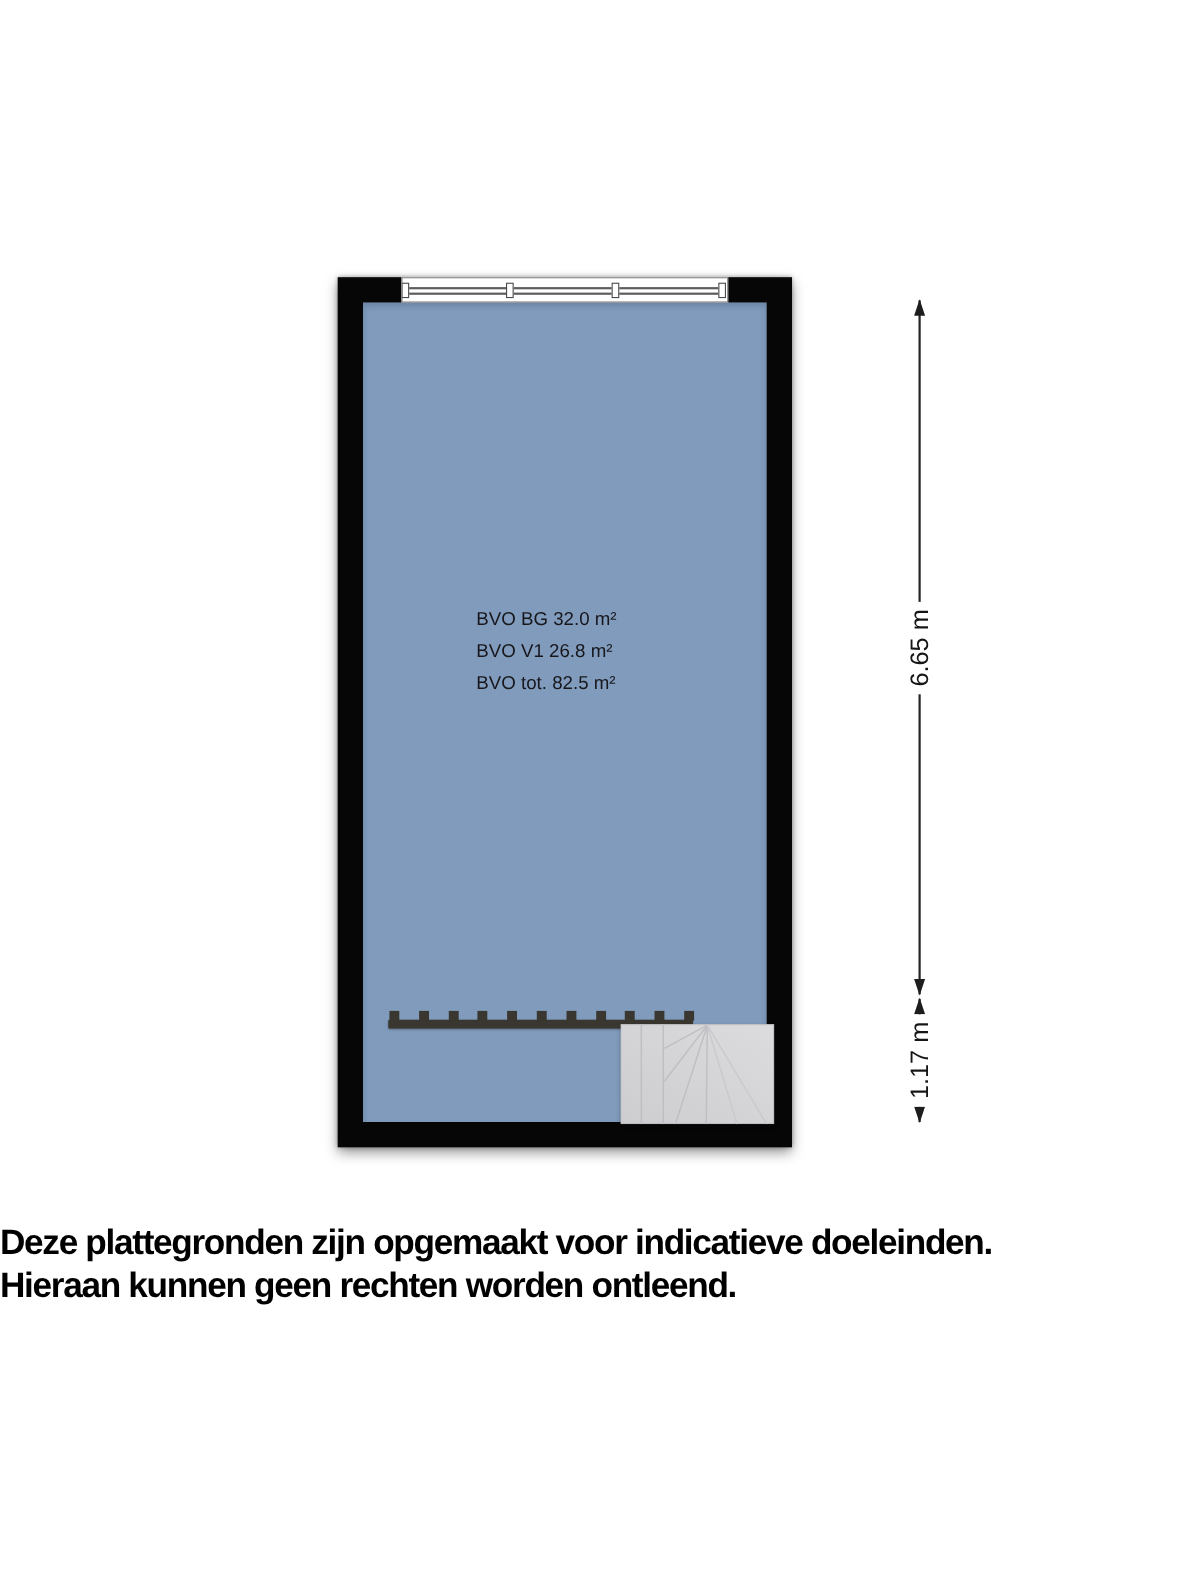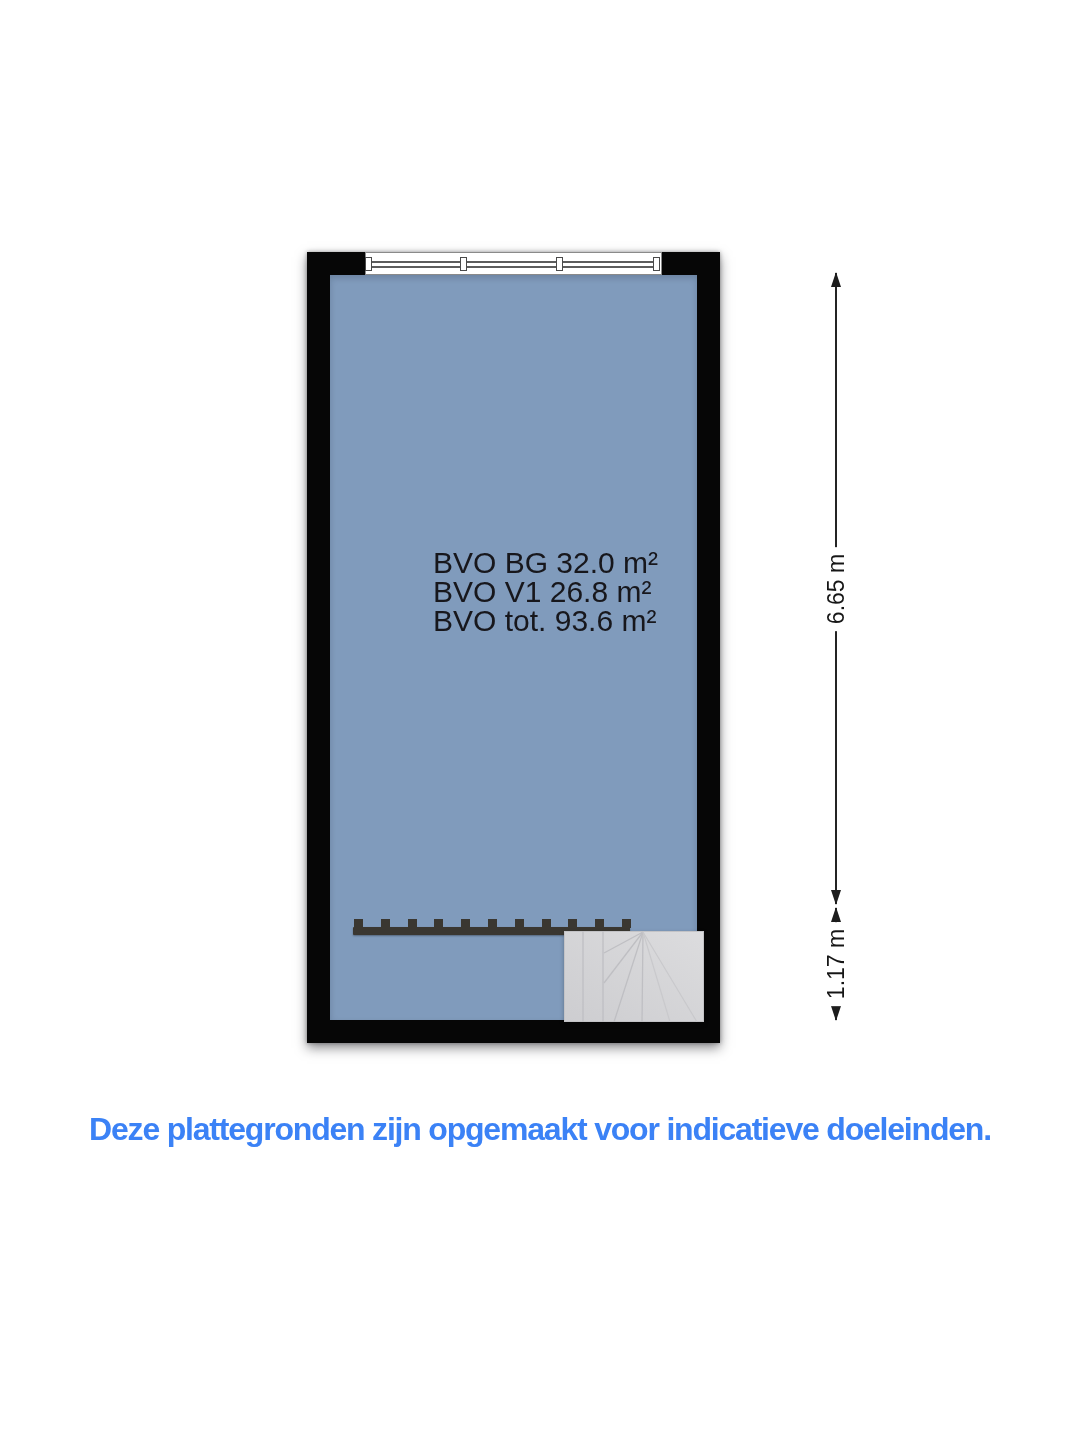--- a/index.html
+++ b/index.html
@@ -51,21 +51,21 @@
 
   
   .stair {
     position:absolute; left:234px; top:656px;
     filter:drop-shadow(0 2px 2px rgba(0,0,0,.28));
   }
 
   
   .room-labels {
     position:absolute; left:433px; top:548px;
-    font-size:30px; line-height:29px; color:#17171c;
+    font-size:17px; line-height:29px; color:#17171c;
     white-space:nowrap;
   }
 
   
   .dim { position:absolute; width:16px; }
   .dim-line {
     position:absolute; left:7px; top:0; bottom:0; width:2px; background:#242424;
   }
   .arr { position:absolute; left:3px; width:0; height:0; }
   .arr.up    { top:-1px;    border-left:5px solid transparent; border-right:5px solid transparent; border-bottom:15px solid #1d1d1d; }
@@ -73,22 +73,22 @@
   .dim-label {
     position:absolute; left:8px; top:50%;
     transform:translate(-50%,-50%) rotate(-90deg);
     background:#ffffff; padding:2px 7px;
     font-size:23px; color:#161616; white-space:nowrap;
   }
 
   
   .disclaimer {
     position:absolute; left:0; right:0; top:1110px;
-    text-align:center; font-weight:bold;
-    font-size:32px; line-height:39px; letter-spacing:-1.2px; color:#3b82f6;
+    text-align:left; font-weight:bold;
+    font-size:32px; line-height:39px; letter-spacing:-1.2px; color:#000000;
   }
 </style>
 </head>
 <body>
 
 <div class="canvas">
 
   <div class="plan">
 
     <div class="room" id="room-fill" style="background: rgb(128, 155, 188);">
@@ -135,34 +135,35 @@
       <div class="mullion" style="left:-1px"></div>
       <div class="mullion" style="left:94px"></div>
       <div class="mullion" style="left:190px"></div>
       <div class="mullion" style="left:287px"></div>
     </div>
   </div>
 
   <div class="room-labels">
     <div>BVO BG 32.0 m²</div>
     <div>BVO V1 26.8 m²</div>
-    <div>BVO tot. 93.6 m²</div>
+    <div>BVO tot. 82.5 m²</div>
   </div>
 
   <div class="dim" style="left:828px; top:273px; height:631px;">
     <div class="dim-line"></div>
     <div class="arr up"></div>
     <div class="arr down"></div>
     <div class="dim-label">6.65 m</div>
   </div>
 
   <div class="dim" style="left:828px; top:908px; height:112px;">
     <div class="dim-line"></div>
     <div class="arr up"></div>
     <div class="arr down"></div>
     <div class="dim-label">1.17 m</div>
   </div>
 
   <div class="disclaimer">
     <div>Deze plattegronden zijn opgemaakt voor indicatieve doeleinden.</div>
+    <div>Hieraan kunnen geen rechten worden ontleend.</div>
   </div>
 
 </div>
 
 </body></html>

